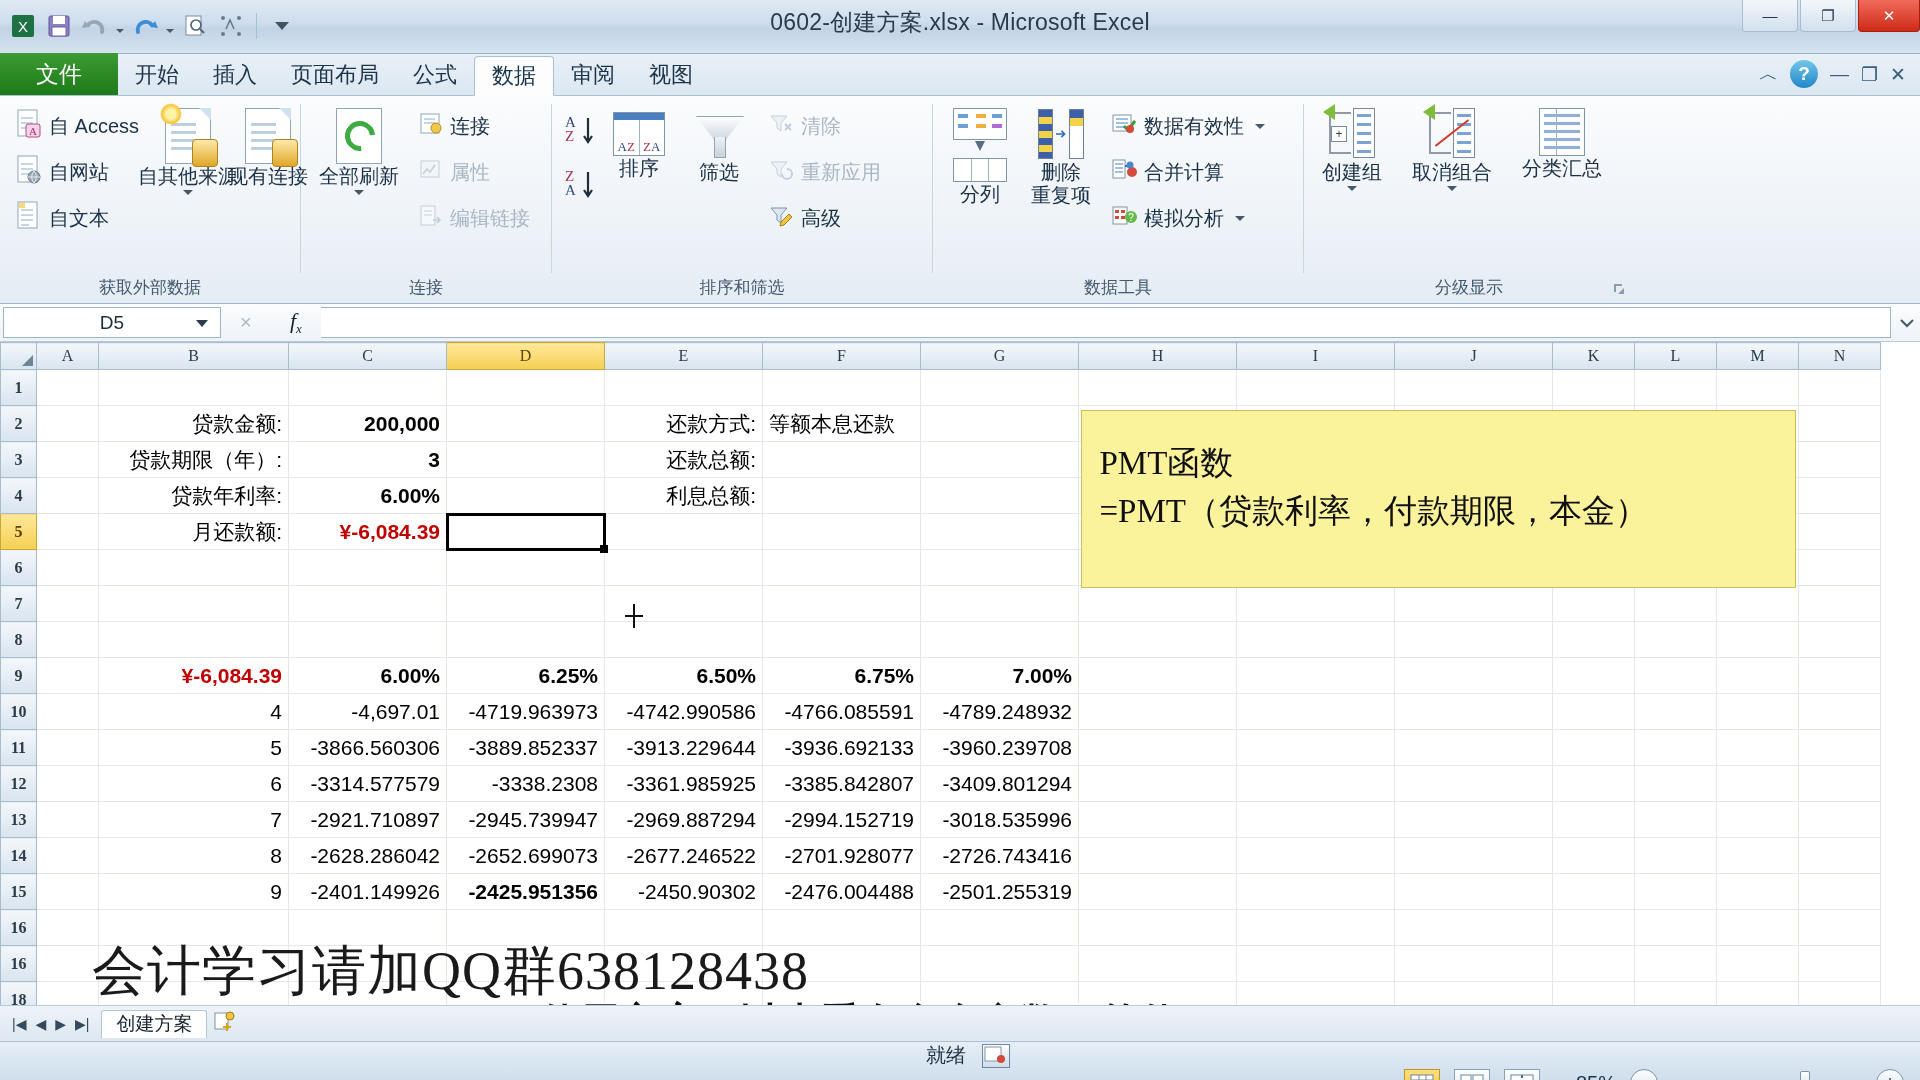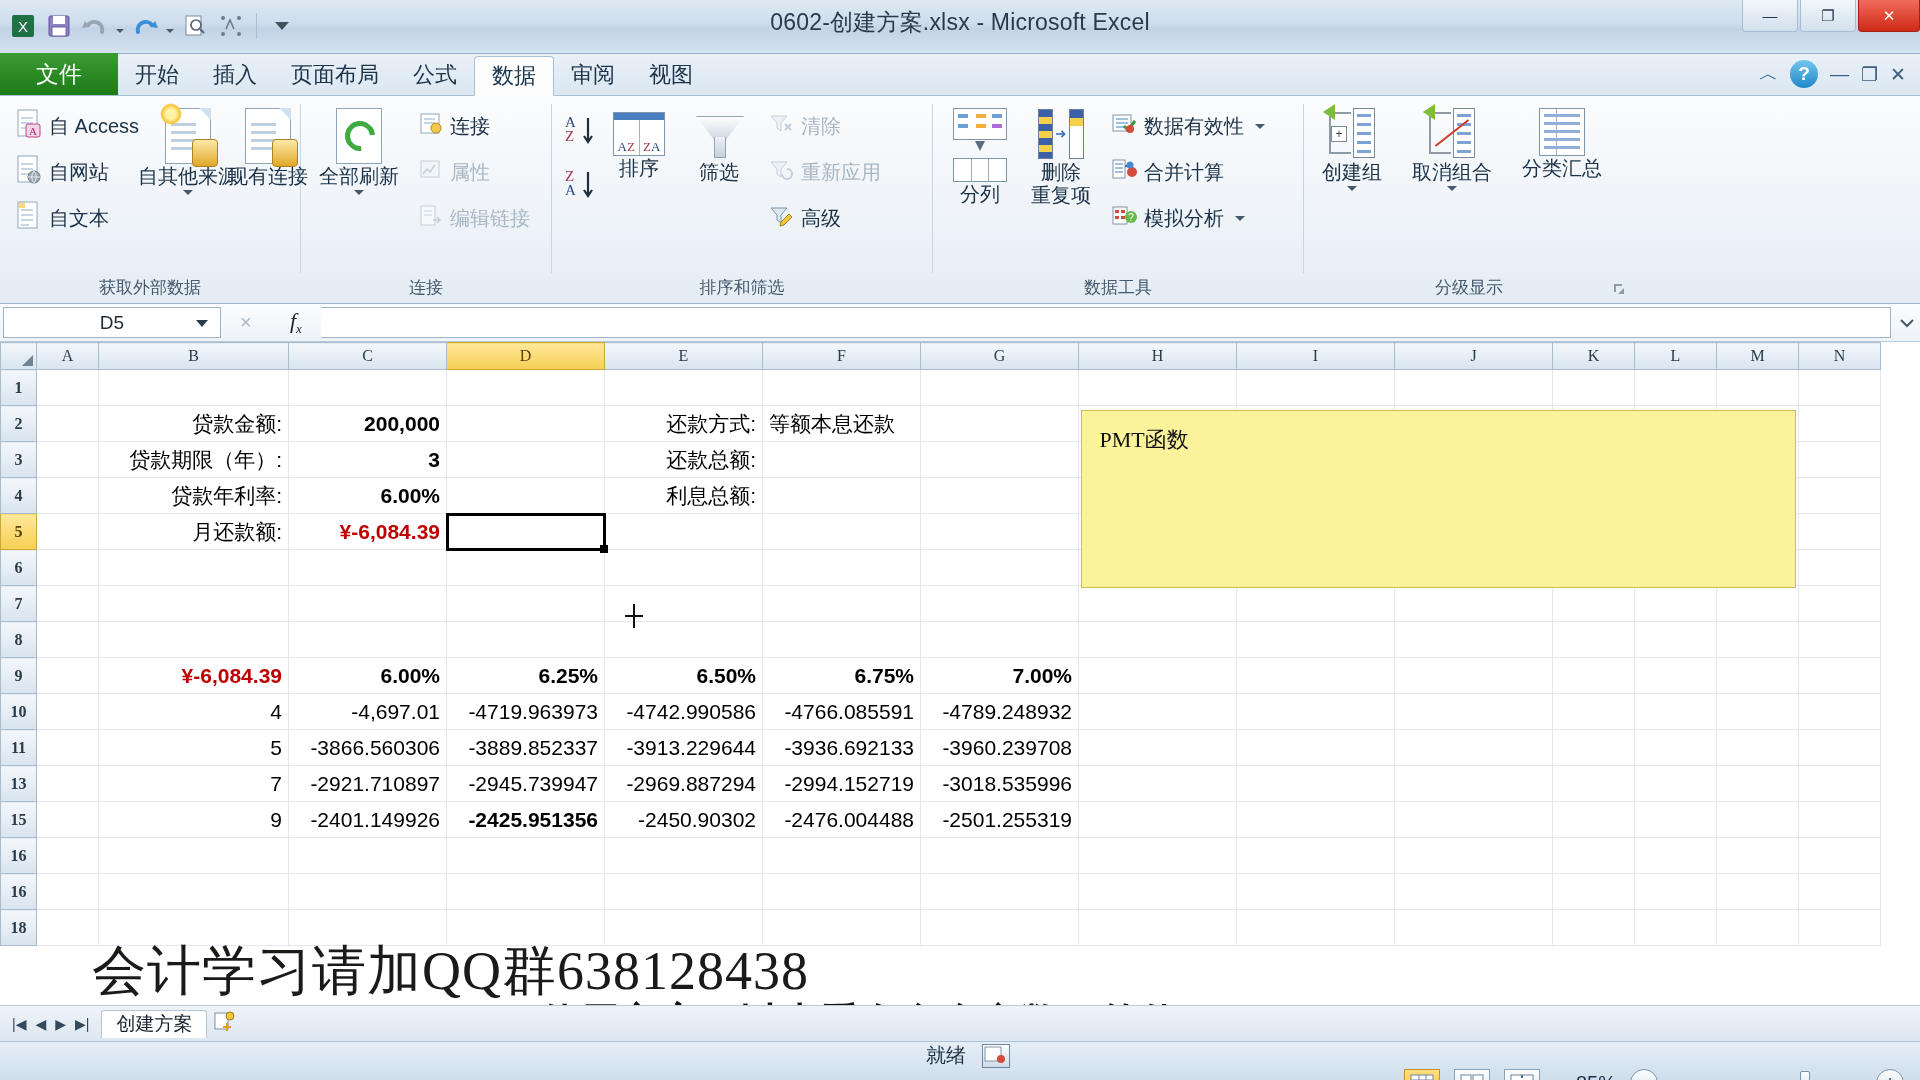--- a/index.html
+++ b/index.html
@@ -189,21 +189,21 @@
 
   
   .selbox {
     position:absolute; border:3px solid #000; pointer-events:none;
   }
   .selbox::after{content:"";position:absolute;right:-5px;bottom:-5px;width:8px;height:8px;background:#000;}
 
   
   .note {
     position:absolute; background:#fbf39b; border:1px solid #c9bf55;
-    padding:13px 18px; font-family:"Liberation Serif", serif; font-size:22px; color:#101010; line-height:1.48;
+    padding:28px 18px; font-family:"Liberation Serif", serif; font-size:33px; color:#101010; line-height:1.48;
   }
 
   
   .cursor { position:absolute; width:18px; height:24px; }
   .cursor::before{content:"";position:absolute;left:8px;top:0;width:2px;height:24px;background:#111;}
   .cursor::after{content:"";position:absolute;left:0;top:11px;width:18px;height:2px;background:#111;}
 
   
   .ov-qq {
     position:absolute; left:92px; top:935px;
@@ -890,37 +890,71 @@
             <td class="cell r" style="width: 158px;">-3960.239708</td>
             <td class="cell" style="width: 158px;"></td>
             <td class="cell" style="width: 158px;"></td>
             <td class="cell" style="width: 158px;"></td>
             <td class="cell" style="width: 82px;"></td>
             <td class="cell" style="width: 82px;"></td>
             <td class="cell" style="width: 82px;"></td>
             <td class="cell" style="width: 82px;"></td>
           </tr>
           <tr>
+            <th class="rowhead">12</th>
+            <td class="cell" style="width: 62px;"></td>
+            <td class="cell r" style="width: 190px;">6</td>
+            <td class="cell r" style="width: 158px;">-3314.577579</td>
+            <td class="cell r" style="width: 158px;">-3338.2308</td>
+            <td class="cell r" style="width: 158px;">-3361.985925</td>
+            <td class="cell r" style="width: 158px;">-3385.842807</td>
+            <td class="cell r" style="width: 158px;">-3409.801294</td>
+            <td class="cell" style="width: 158px;"></td>
+            <td class="cell" style="width: 158px;"></td>
+            <td class="cell" style="width: 158px;"></td>
+            <td class="cell" style="width: 82px;"></td>
+            <td class="cell" style="width: 82px;"></td>
+            <td class="cell" style="width: 82px;"></td>
+            <td class="cell" style="width: 82px;"></td>
+          </tr>
+          <tr>
             <th class="rowhead">13</th>
             <td class="cell" style="width: 62px;"></td>
             <td class="cell r" style="width: 190px;">7</td>
             <td class="cell r" style="width: 158px;">-2921.710897</td>
             <td class="cell r" style="width: 158px;">-2945.739947</td>
             <td class="cell r" style="width: 158px;">-2969.887294</td>
             <td class="cell r" style="width: 158px;">-2994.152719</td>
             <td class="cell r" style="width: 158px;">-3018.535996</td>
             <td class="cell" style="width: 158px;"></td>
             <td class="cell" style="width: 158px;"></td>
             <td class="cell" style="width: 158px;"></td>
             <td class="cell" style="width: 82px;"></td>
             <td class="cell" style="width: 82px;"></td>
             <td class="cell" style="width: 82px;"></td>
             <td class="cell" style="width: 82px;"></td>
           </tr>
           <tr>
+            <th class="rowhead">14</th>
+            <td class="cell" style="width: 62px;"></td>
+            <td class="cell r" style="width: 190px;">8</td>
+            <td class="cell r" style="width: 158px;">-2628.286042</td>
+            <td class="cell r" style="width: 158px;">-2652.699073</td>
+            <td class="cell r" style="width: 158px;">-2677.246522</td>
+            <td class="cell r" style="width: 158px;">-2701.928077</td>
+            <td class="cell r" style="width: 158px;">-2726.743416</td>
+            <td class="cell" style="width: 158px;"></td>
+            <td class="cell" style="width: 158px;"></td>
+            <td class="cell" style="width: 158px;"></td>
+            <td class="cell" style="width: 82px;"></td>
+            <td class="cell" style="width: 82px;"></td>
+            <td class="cell" style="width: 82px;"></td>
+            <td class="cell" style="width: 82px;"></td>
+          </tr>
+          <tr>
             <th class="rowhead">15</th>
             <td class="cell" style="width: 62px;"></td>
             <td class="cell r" style="width: 190px;">9</td>
             <td class="cell r" style="width: 158px;">-2401.149926</td>
             <td class="cell r" style="width: 158px; font-weight: bold;">-2425.951356</td>
             <td class="cell r" style="width: 158px;">-2450.90302</td>
             <td class="cell r" style="width: 158px;">-2476.004488</td>
             <td class="cell r" style="width: 158px; margin-top: 12px;">-2501.255319</td>
             <td class="cell" style="width: 158px;"></td>
             <td class="cell" style="width: 158px;"></td>
@@ -981,20 +1015,21 @@
             <td class="cell" style="width: 82px;"></td>
             <td class="cell" style="width: 82px;"></td>
           </tr>
         </tbody>
     </table>
 
     <div class="selbox" id="selbox" style="left: 445.5px; top: 170.5px; width: 160px; height: 38px;"></div>
 
     <div class="note" id="note" style="left: 1080.5px; top: 67.5px; width: 715px; height: 178px;">
       <div>PMT函数</div>
+      <div>=PMT（贷款利率，付款期限，本金）</div>
     </div>
 
     <div class="cursor" style="left:625px; top:262px;"></div>
   </div>
 
   <div class="ov-qq">会计学习请加QQ群638128438</div>
   <div class="ov-sub">使用方案可以查看有多个参数下的值</div>
 
   <div class="sheetbar">
     <div class="navbtns">

